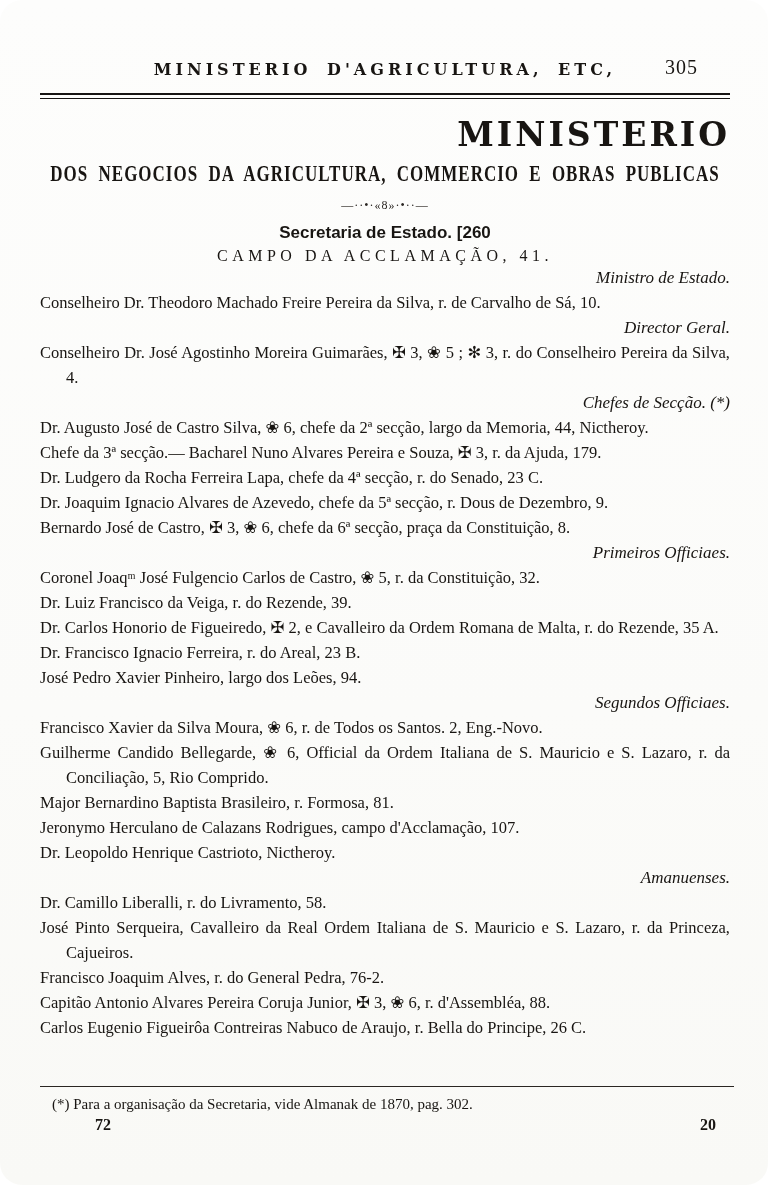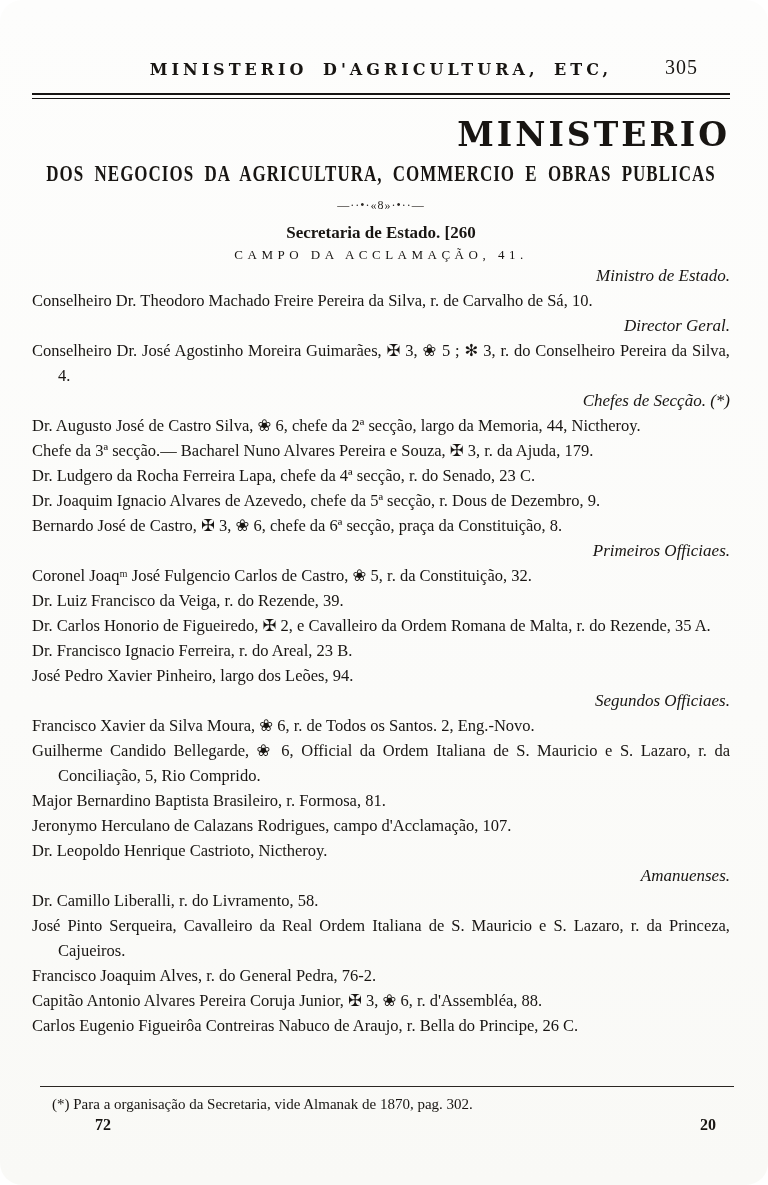--- a/index.html
+++ b/index.html
@@ -13,21 +13,21 @@
     overflow: hidden;
     font-family: "Liberation Serif", "DejaVu Serif", "DejaVu Sans", serif;
     color: #181512;
     position: relative;
   }
   .page {
     width: 768px;
     height: 1185px;
     background: linear-gradient(180deg, #fdfdfc 0%, #fbfbf9 60%, #f9f9f6 100%);
     box-sizing: border-box;
-    padding: 60px 38px 0 32px;
+    padding: 60px 38px 0 40px;
     border-radius: 22px;
   }
   
   .running-head-row {
     display: flex;
     align-items: baseline;
     justify-content: center;
     position: relative;
     margin: 0 0 14px 0;
   }
@@ -79,28 +79,28 @@
   }
   .ornament {
     text-align: center;
     font-size: 12px;
     letter-spacing: 1px;
     color: #2a2622;
     margin: 14px 0 10px 0;
   }
   .secretaria-line {
     text-align: center;
-    font-family: Liberation Serif, serif;
+    font-family: Liberation Sans, sans-serif;
     font-weight: bold;
     font-size: 17px;
     margin: 6px 0 4px 0;
   }
   .address-line {
     text-align: center;
-    font-size: 13px;
+    font-size: 16px;
     letter-spacing: 4.5px;
     margin: 4px 0 2px 0;
   }
   
   .section-heading {
     text-align: right;
     font-style: italic;
     font-size: 17px;
     margin: 3px 0 2px 0;
   }

